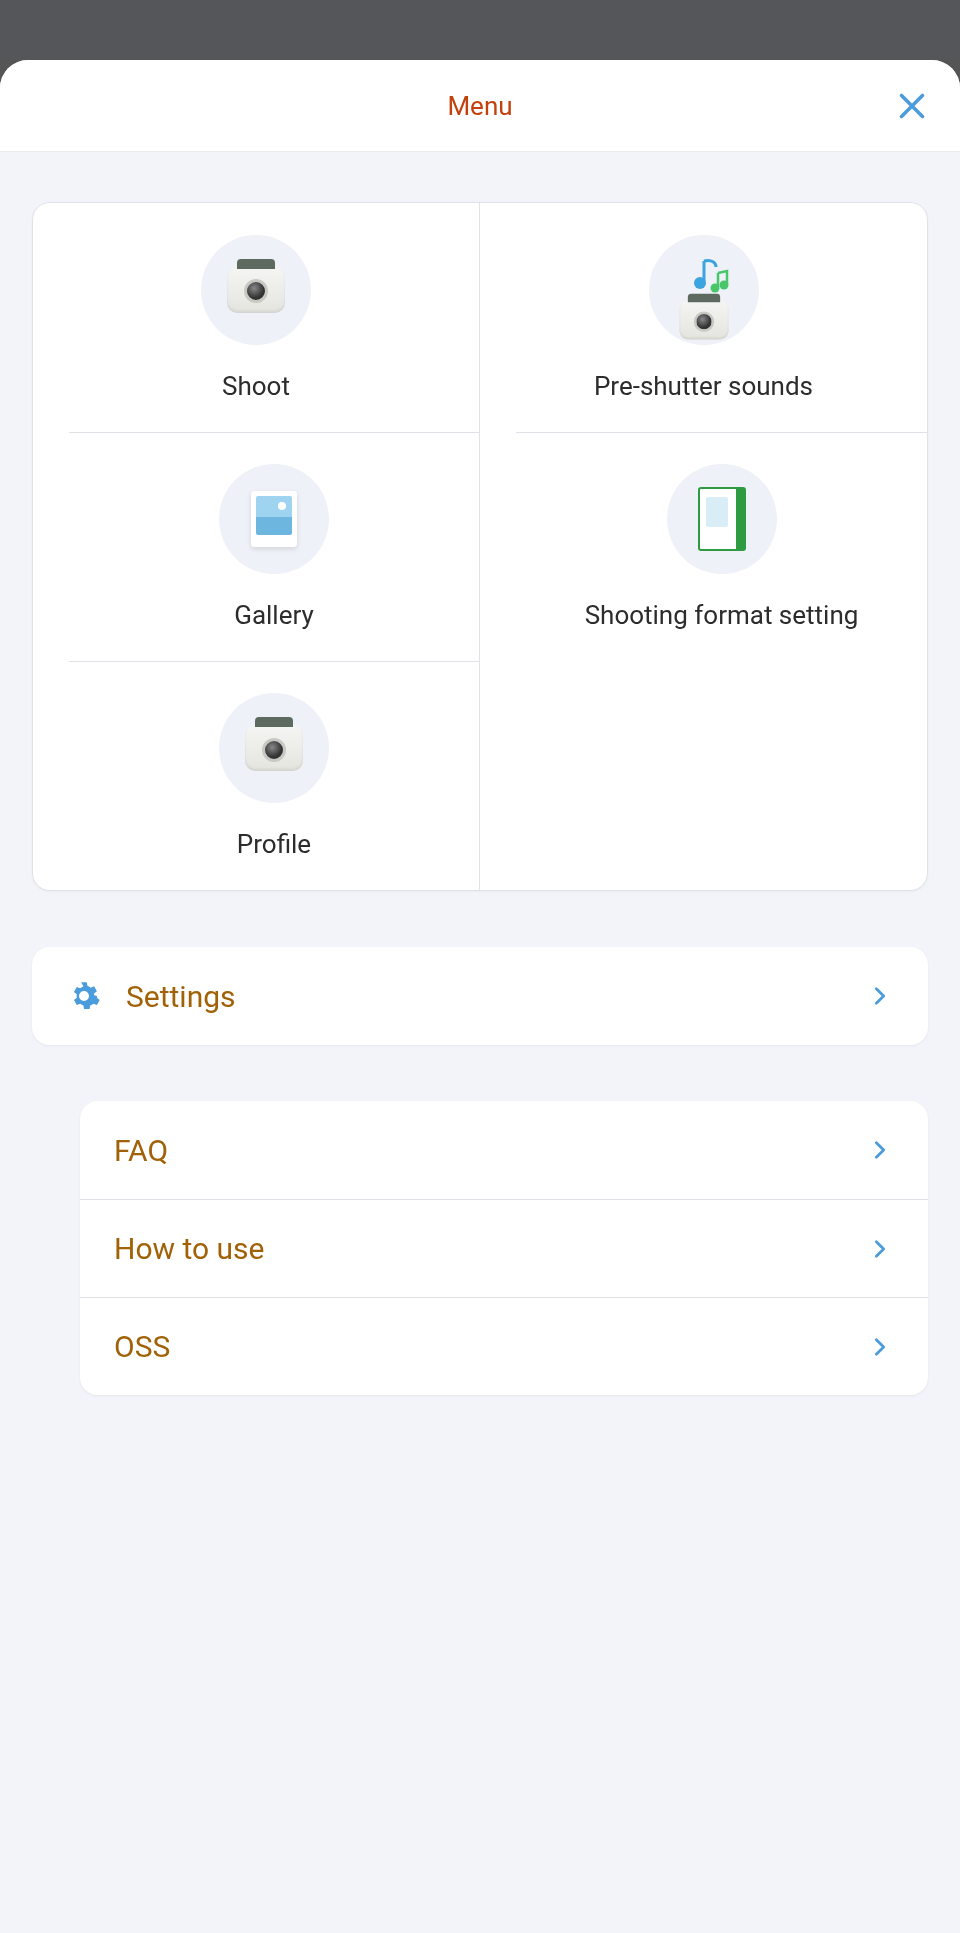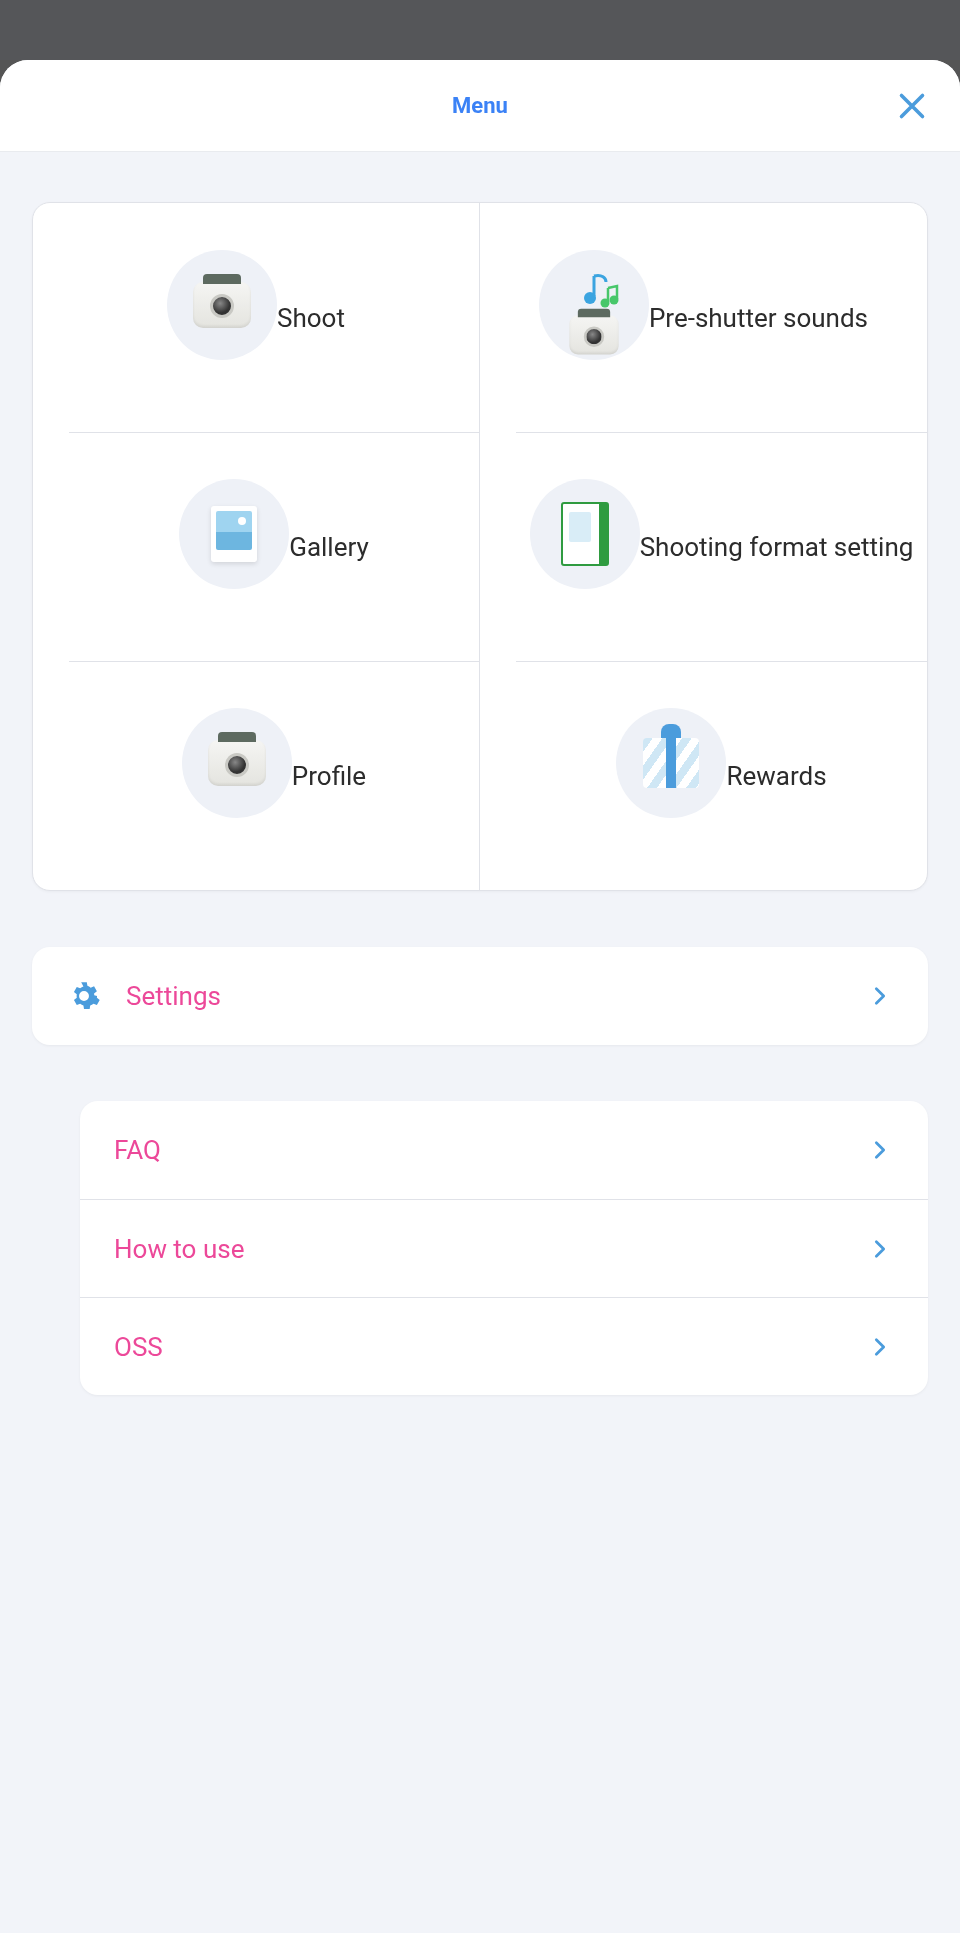--- a/index.html
+++ b/index.html
@@ -15,21 +15,21 @@
   }
   .header {
     background: #ffffff;
     height: 92px;
     position: relative;
     display: flex;
     align-items: center;
     justify-content: center;
     border-bottom: 1px solid #e9ebef;
   }
-  .header-title { font-size: 22px; font-weight: 700; color: #3b82f6; }
+  .header-title { font-size: 26px; font-weight: 400; color: #c2410c; }
   .close-btn {
     position: absolute;
     right: 28px;
     top: 50%;
     transform: translateY(-50%);
     width: 40px; height: 40px;
     display: flex; align-items: center; justify-content: center;
     cursor: pointer;
     background: none; border: none;
   }
@@ -39,21 +39,21 @@
     background: #ffffff;
     border: 1px solid #e0e2e8;
     border-radius: 18px;
     display: grid;
     grid-template-columns: 1fr 1fr;
     box-shadow: 0 1px 3px rgba(0,0,0,0.04);
     overflow: hidden;
   }
   .grid-item {
     display: flex;
-    flex-direction: row;
+    flex-direction: column;
     align-items: center;
     justify-content: center;
     height: 229px;
     cursor: pointer;
   }
   .grid-item:nth-child(odd) { border-right: 1px solid #e0e2e8; }
   .grid-item:nth-child(n+3) { border-top: 1px solid #e0e2e8; margin-left: 36px; }
   .grid-icon {
     width: 110px; height: 110px;
     border-radius: 55px;
@@ -74,21 +74,21 @@
   .list-card.tight { margin-top: 56px; margin-left: 48px; }
   .list-row {
     display: flex;
     align-items: center;
     height: 98px;
     padding: 0 34px 0 34px;
     cursor: pointer;
   }
   .list-row + .list-row { border-top: 1px solid #e0e2e8; }
   .row-icon { width: 36px; height: 36px; margin-right: 24px; display:flex; align-items:center; justify-content:center; flex-shrink:0;}
-  .row-label { font-size: 26px; color: #ec4899; flex: 1; }
+  .row-label { font-size: 30px; color: #a16207; flex: 1; }
   .chevron { width: 28px; height: 28px; display:flex; align-items:center; justify-content:center; }
 
   
   .stroke-blue { stroke: #4b9cdc; }
   .fill-blue { fill: #4b9cdc; }
 
   
   .cam-body {
     width: 58px; height: 46px;
     background: linear-gradient(#f5f5f3,#e4e4df);
@@ -206,26 +206,20 @@
       </div>
       <div class="grid-item">
         <div class="grid-icon">
           <div class="cam-body">
               <div class="cam-top"></div>
               <div class="cam-lens"></div>
             </div>
         </div>
         <div class="grid-label">Profile</div>
       </div>
-      <div class="grid-item">
-        <div class="grid-icon">
-          <div class="gift"></div>
-        </div>
-        <div class="grid-label">Rewards</div>
-      </div>
     </div>
 
     <div class="list-card">
       <div class="list-row">
         <span class="row-icon">
           <svg width="34" height="34" viewBox="0 0 24 24">
             <path class="fill-blue" d="M12 8.5a3.5 3.5 0 1 0 0 7 3.5 3.5 0 0 0 0-7zm9.2 3.5c0 .5 0 .9-.1 1.3l2 1.6-2 3.4-2.4-.9c-.7.6-1.5 1-2.3 1.3l-.4 2.5h-4l-.4-2.5c-.8-.3-1.6-.7-2.3-1.3l-2.4.9-2-3.4 2-1.6c-.1-.4-.1-.8-.1-1.3s0-.9.1-1.3l-2-1.6 2-3.4 2.4.9c.7-.6 1.5-1 2.3-1.3L10 2.3h4l.4 2.5c.8.3 1.6.7 2.3 1.3l2.4-.9 2 3.4-2 1.6c.1.4.1.8.1 1.3z"></path>
           </svg>
         </span>
         <span class="row-label">Settings</span>

